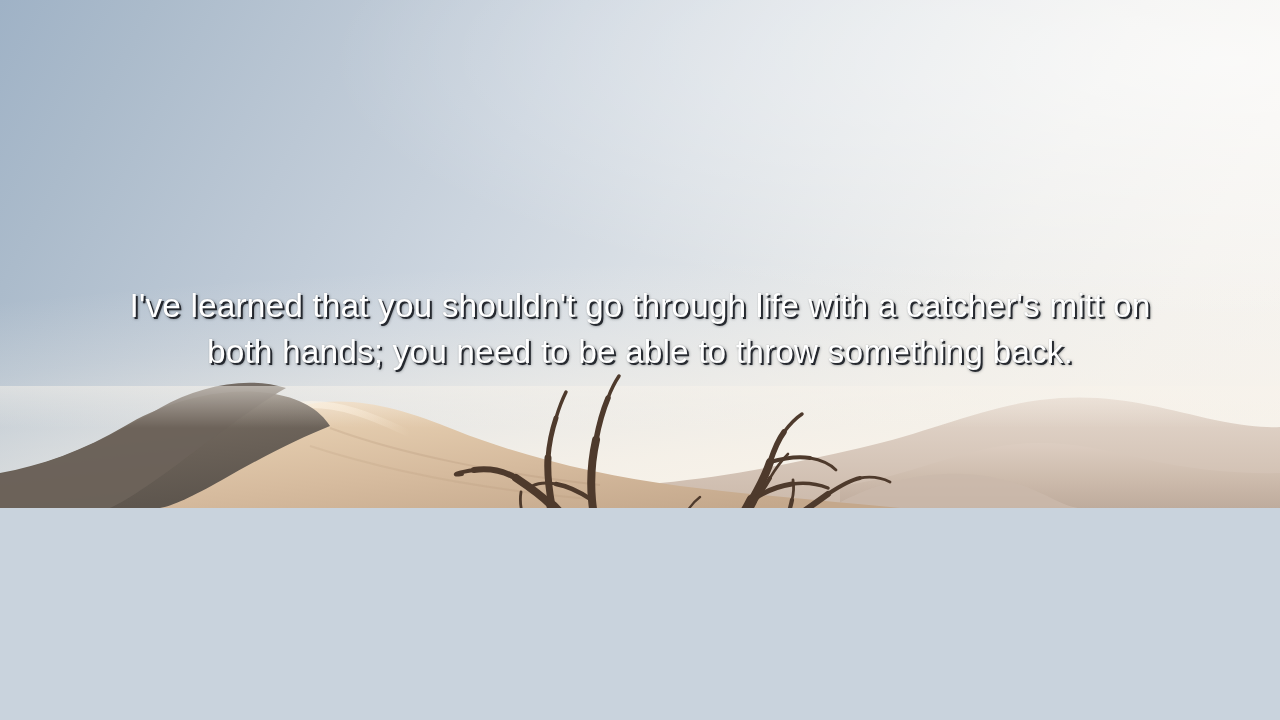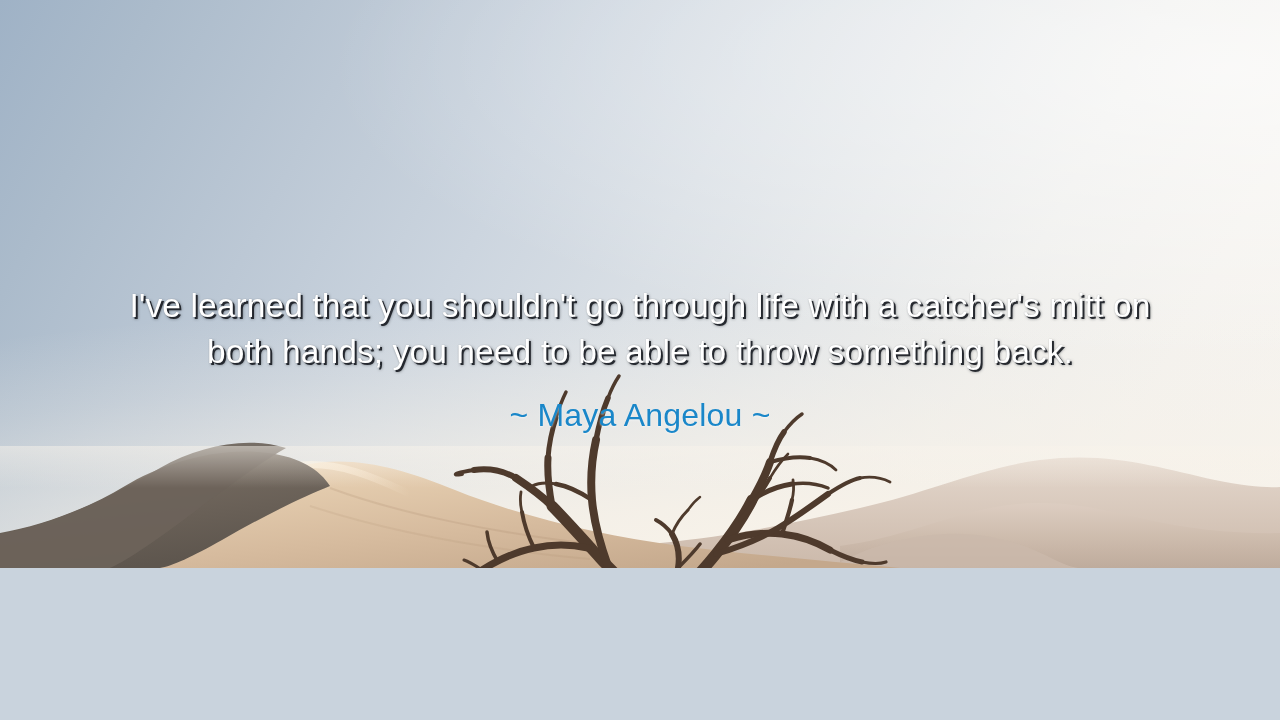--- a/index.html
+++ b/index.html
@@ -5,21 +5,21 @@
   * { margin:0; padding:0; box-sizing:border-box; }
   html, body {
     width:1280px; height:720px;
     overflow:hidden;
     background:#c9d3dd;
     font-family:"Liberation Sans", sans-serif;
   }
 
   #stage {
     position:relative;
-    width:1280px; height:568px;
+    width:1280px; height:508px;
     overflow:hidden;
   }
 
   
   .photo { position:absolute; inset:0; overflow:hidden; }
 
   
   .sky-base {
     position:absolute; inset:0;
     background:
@@ -237,16 +237,15 @@
 
           <path d="M740,520 C752,506 762,492 770,478" stroke-width="4"></path>
           <path d="M770,478 C776,468 782,460 788,454" stroke-width="2.6"></path>
         </g>
       </svg>
     </div>
   </div>
 
   <div class="quote-card">
     <div class="quote-text">I've learned that you shouldn't go through life with a catcher's mitt on both hands; you need to be able to throw something back.</div>
-    <div class="quote-author">~ Maya Angelou ~</div>
   </div>
 
 </div>
 
 </body></html>

